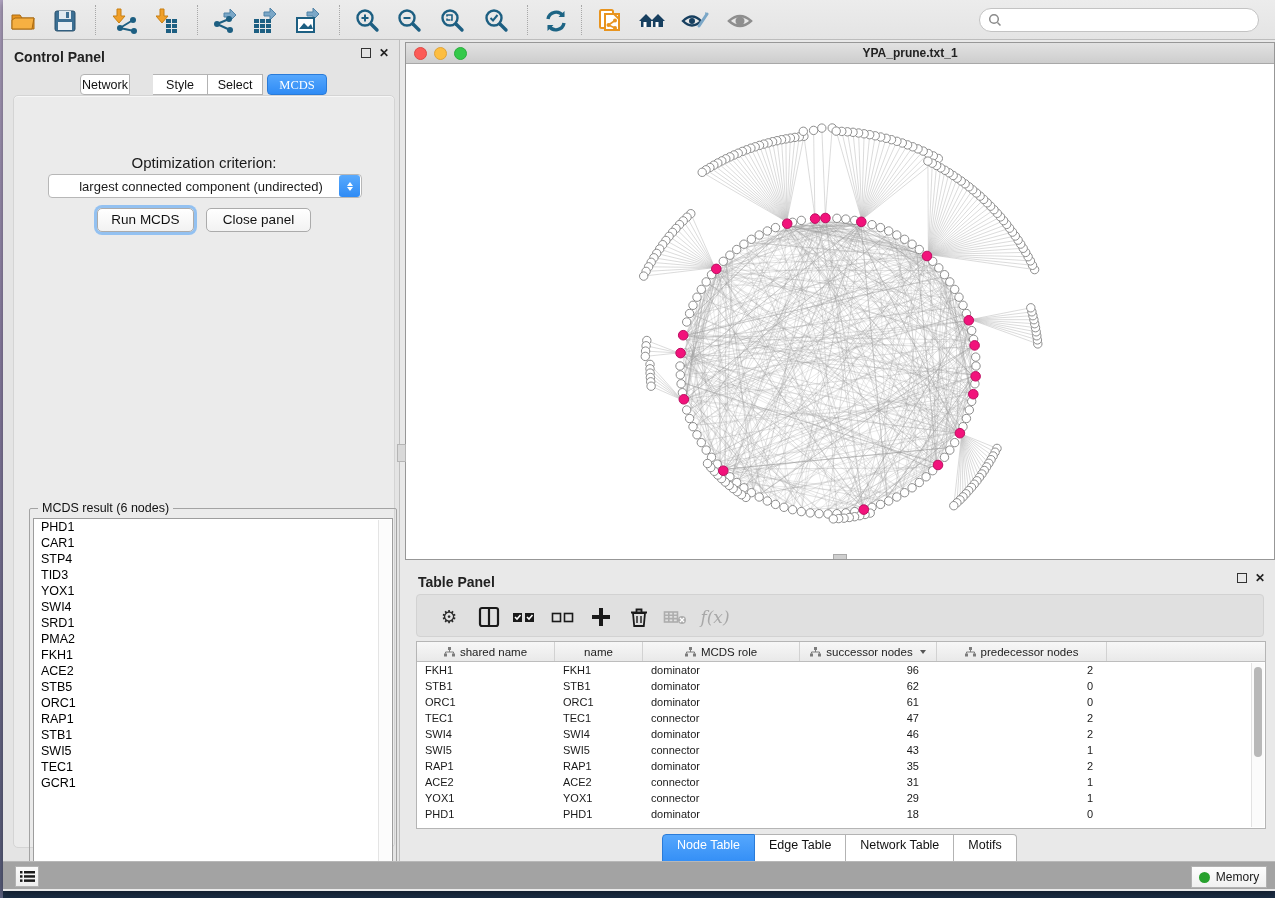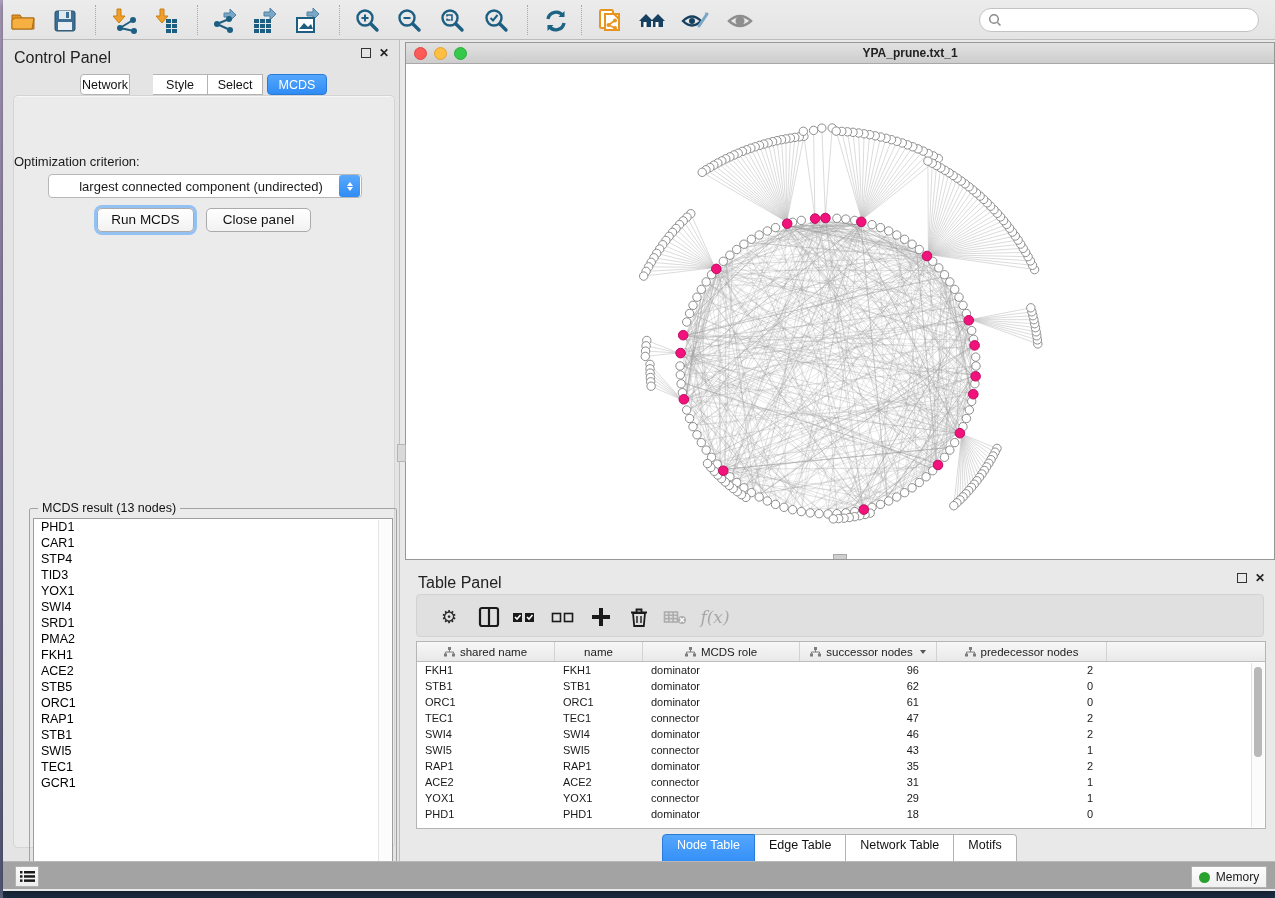--- a/index.html
+++ b/index.html
@@ -21,37 +21,37 @@
     border-left:1px dotted #a8a8a8; }
   .searchbox { position:absolute; right:16px; top:8px; width:280px; height:24px;
     background:#fff; border:1px solid #c3c3c3; border-radius:12px;
     display:flex; align-items:center; padding:0 8px; }
   .searchbox input { border:none; outline:none; flex:1; font-size:12px; margin-left:5px;
     font-family:"Liberation Sans",sans-serif; background:transparent; }
 
   
   .control-panel { position:absolute; left:0; top:40px; width:397px; height:821px;
     background:#e4e4e4; border-right:1px solid #bfbfbf; }
-  .panel-title { position:absolute; left:11px; top:9px; font-size:16px; color:#222; }
+  .panel-title { position:absolute; left:11px; top:9px; font-size:14px; color:#222;font-weight:bold; }
   .win-btns { position:absolute; right:10px; top:8px; display:flex; gap:8px; align-items:center; }
   .float-btn { width:10px; height:10px; border:1.6px solid #333; display:inline-block; }
   .close-btn { font-size:12px; font-weight:bold; color:#222; line-height:10px; }
 
   .tabs-row { position:absolute; top:34px; left:0; width:100%; height:22px; }
   .tab { position:absolute; top:0; height:21px; font-size:12.5px; text-align:center;
     line-height:20px; background:#fff; border:1px solid #b3b3b3; color:#111; cursor:default; }
   .tab.first { border-radius:4px 0 0 4px; }
   .tab.mid { border-left:none; }
   .tab.active { background:linear-gradient(180deg,#55a7fd,#2f8bf5); color:#fff;
-    border:1px solid #2a7bd8; border-radius:4px; }
+    border:1px solid #2a7bd8; border-radius:4px;font-family:Liberation Serif, serif; }
 
   .content-panel { position:absolute; left:10px; top:55px; width:382px; height:753px;
     background:#ebebeb; border:1px solid #d4d4d4; border-radius:5px;
     box-shadow:inset 0 1px 0 #f7f7f7; }
-  .opt-label { position:absolute; top:58px; width:100%; font-size:13px; }
+  .opt-label { position:absolute; top:58px; width:100%; text-align:center; font-size:15px; }
   .dropdown { position:absolute; left:34px; top:78px; width:314px; height:24px;
     background:#fff; border:1px solid #b7b7b7; border-radius:4px;
     display:flex; align-items:center; }
   .dropdown .dd-value { flex:1; text-align:center; font-size:13px; padding-left:14px; }
   .dd-stepper { width:21px; height:22px; margin-right:1px; border-radius:3px;
     background:linear-gradient(180deg,#59aafd,#2f8bf5);
     display:flex; flex-direction:column; align-items:center; justify-content:center; gap:1px; }
   .dd-stepper .chev { width:0; height:0; border-left:3.5px solid transparent; border-right:3.5px solid transparent; }
   .chev.up { border-bottom:4.5px solid #fff; }
   .chev.down { border-top:4.5px solid #fff; }
@@ -319,21 +319,21 @@
         <div class="dropdown">
           <span class="dd-value">largest connected component (undirected)</span>
           <span class="dd-stepper">
             <span class="chev up"></span>
               <span class="chev down"></span>
           </span>
         </div>
         <div class="btn run">Run MCDS</div>
         <div class="btn closep">Close panel</div>
         <div class="groupbox">
-          <div class="groupbox-label">MCDS result (13 nodes)</div>
+          <div class="groupbox-label">MCDS result (6 nodes)</div>
           <div class="mcds-list">
             <div class="mcds-scroll"></div>
           <div class="mcds-item">PHD1</div>
               <div class="mcds-item">CAR1</div>
               <div class="mcds-item">STP4</div>
               <div class="mcds-item">TID3</div>
               <div class="mcds-item">YOX1</div>
               <div class="mcds-item">SWI4</div>
               <div class="mcds-item">SRD1</div>
               <div class="mcds-item">PMA2</div>

